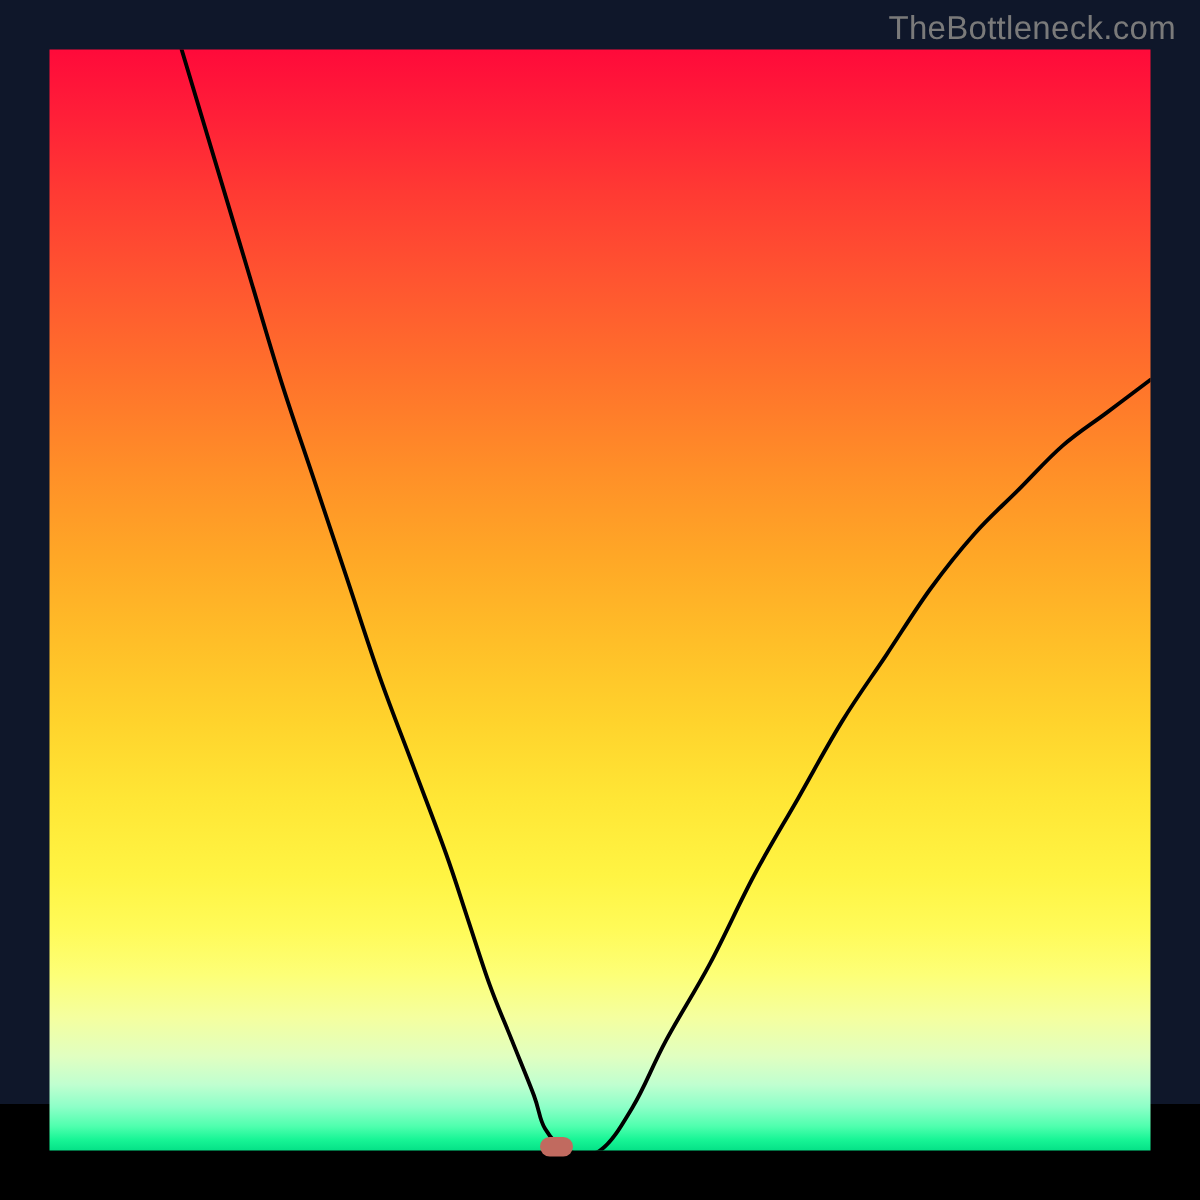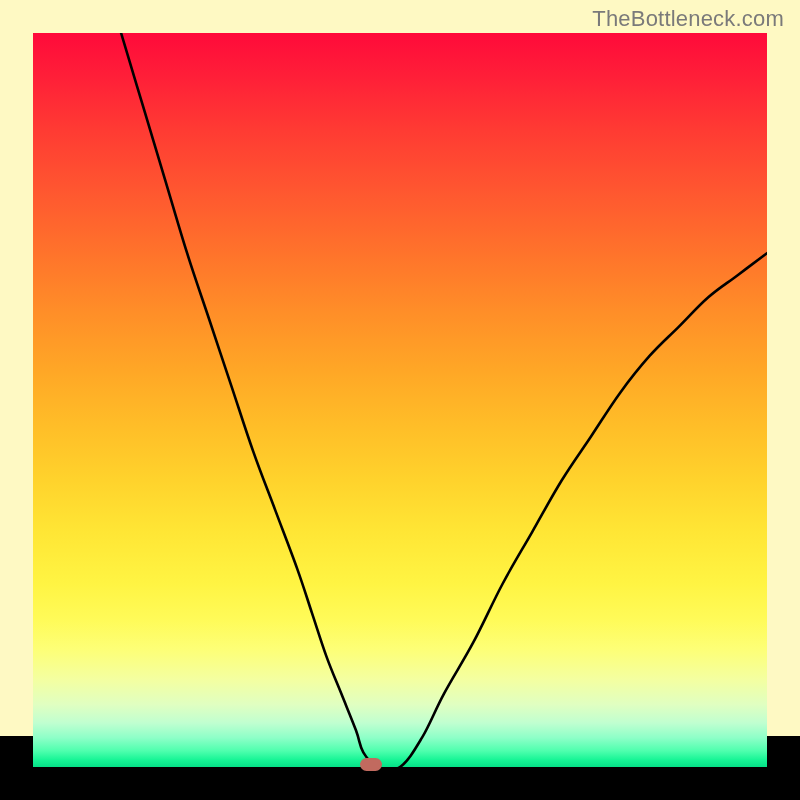--- a/index.html
+++ b/index.html
@@ -10,21 +10,21 @@
     background: #000;
     overflow: hidden;
     font-family: Arial, Helvetica, sans-serif;
   }
   .frame {
     position: absolute;
     left: 0;
     top: 0;
     width: 800px;
     height: 736px;
-    background: #fef9c3;
+    background: #0f172a;
     text-decoration: underline;
   }
   .plot {
     position: absolute;
     left: 33px;
     top: 33px;
     width: 734px;
     height: 734px;
     
     background: linear-gradient(to bottom,

